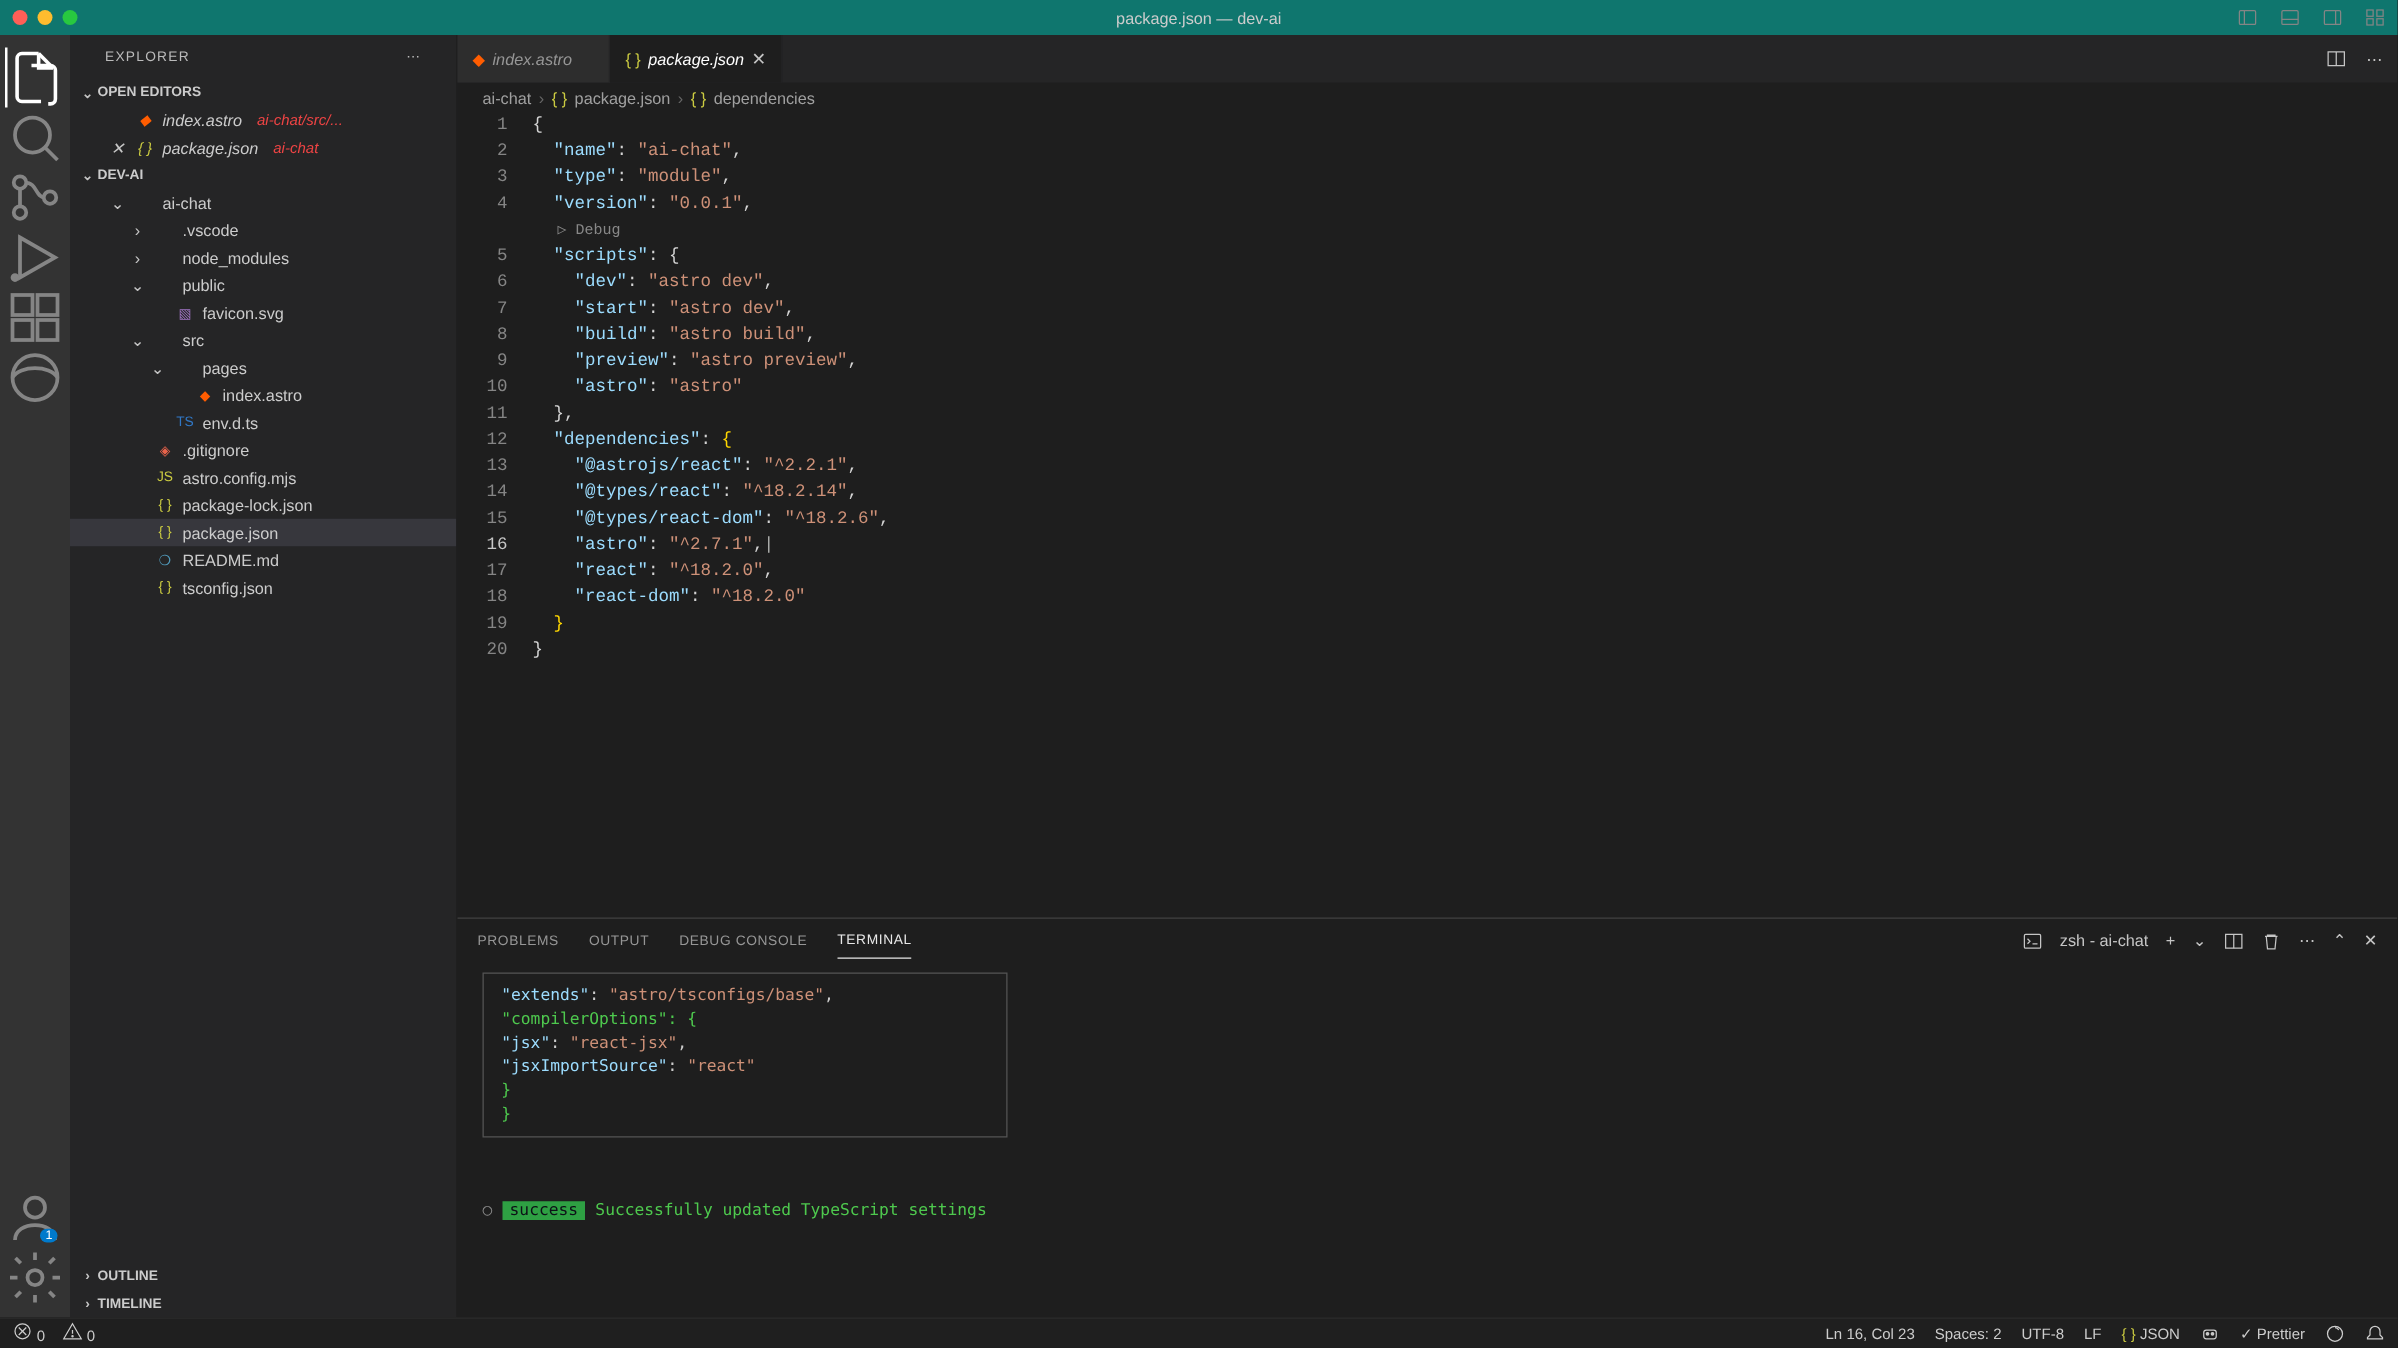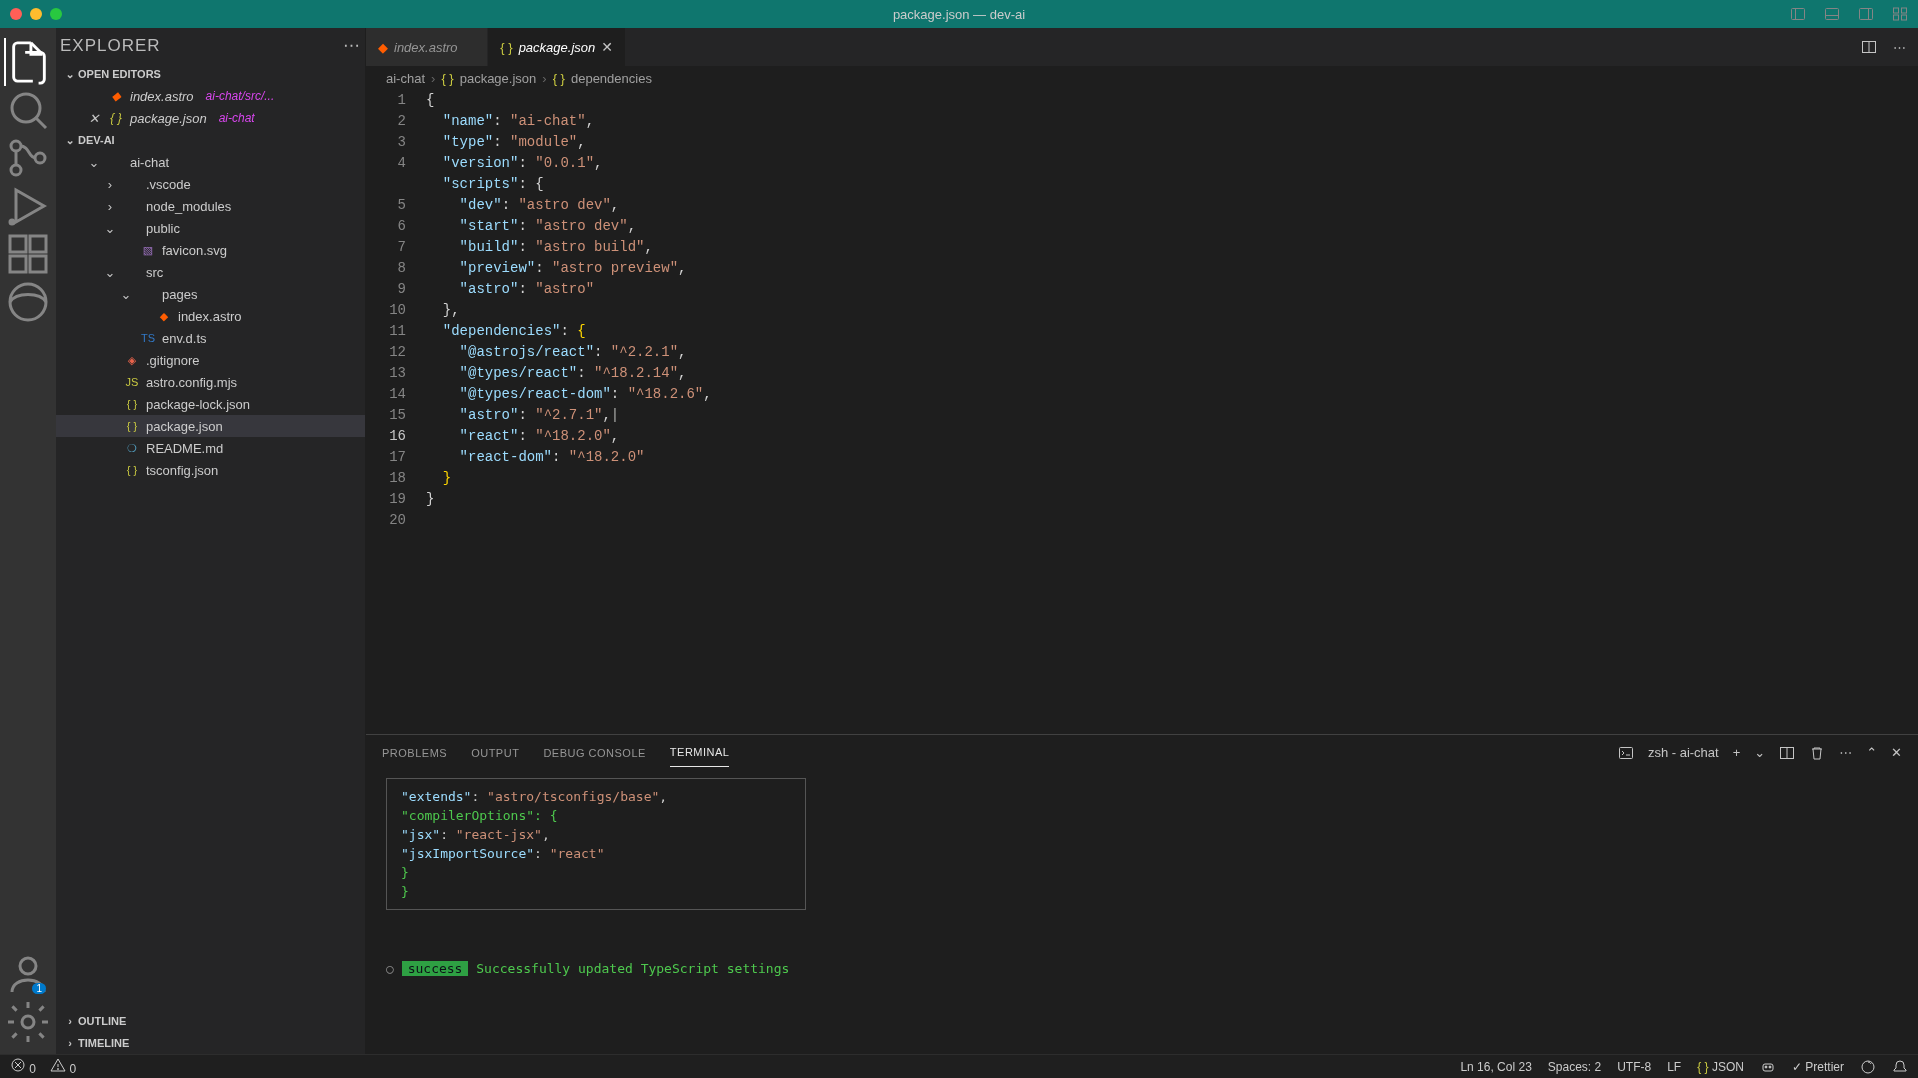--- a/index.html
+++ b/index.html
@@ -61,22 +61,22 @@
   padding: 0 4px;
 }
 .sidebar {
   width: 310px;
   background: #252526;
   display: flex; flex-direction: column;
   border-right: 1px solid #1e1e1e;
 }
 .sidebar-header {
   height: 35px; display: flex; align-items: center;
-  padding: 0 4px; color: #bbbbbb;
-  font-size: 17px; letter-spacing: 1px;
+  padding: 0 28px; color: #bbbbbb;
+  font-size: 11px; letter-spacing: 1px;
   justify-content: space-between;
 }
 .section-header {
   height: 22px; display: flex; align-items: center;
   padding: 0 6px; color: #cccccc;
   font-size: 11px; font-weight: 700;
   cursor: pointer;
 }
 .chevron { display: inline-block; width: 16px; text-align: center; color: #c5c5c5; }
 .tree { flex: 1; overflow: auto; padding-bottom: 4px; }
@@ -85,21 +85,21 @@
   padding-left: 18px; cursor: pointer; color: #cccccc;
   gap: 6px;
 }
 .tree-item.active { background: #37373d; }
 .tree-item.italic { font-style: italic; }
 .tree-item .icon { width: 16px; text-align: center; font-size: 12px; }
 .indent-1 { padding-left: 30px; }
 .indent-2 { padding-left: 46px; }
 .indent-3 { padding-left: 62px; }
 .indent-4 { padding-left: 78px; }
-.meta { color: #d946ef; margin-left: 6px; font-size: 12px; }
+.meta { color: #ef4444; margin-left: 6px; font-size: 12px; }
 .editor-area { flex: 1; display: flex; flex-direction: column; background: #1e1e1e; }
 .tabs {
   height: 38px; background: #252526; display: flex; align-items: stretch;
 }
 .tab {
   display: flex; align-items: center; padding: 0 12px;
   background: #2d2d2d; color: #969696;
   border-right: 1px solid #252526; gap: 6px;
   cursor: pointer;
 }
@@ -447,20 +447,21 @@
           <div>17</div>
           <div>18</div>
           <div>19</div>
           <div>20</div>
         </div>
       <div class="code-lines" id="code-lines">
           <div><span class="tok-punc">{</span></div>
           <div>  <span class="tok-key">"name"</span><span class="tok-punc">: </span><span class="tok-str">"ai-chat"</span><span class="tok-punc">,</span></div>
           <div>  <span class="tok-key">"type"</span><span class="tok-punc">: </span><span class="tok-str">"module"</span><span class="tok-punc">,</span></div>
           <div>  <span class="tok-key">"version"</span><span class="tok-punc">: </span><span class="tok-str">"0.0.1"</span><span class="tok-punc">,</span></div>
+          <div class="debug-hint">▷ Debug</div>
           <div>  <span class="tok-key">"scripts"</span><span class="tok-punc">: </span><span class="tok-punc">{</span></div>
           <div>    <span class="tok-key">"dev"</span><span class="tok-punc">: </span><span class="tok-str">"astro dev"</span><span class="tok-punc">,</span></div>
           <div>    <span class="tok-key">"start"</span><span class="tok-punc">: </span><span class="tok-str">"astro dev"</span><span class="tok-punc">,</span></div>
           <div>    <span class="tok-key">"build"</span><span class="tok-punc">: </span><span class="tok-str">"astro build"</span><span class="tok-punc">,</span></div>
           <div>    <span class="tok-key">"preview"</span><span class="tok-punc">: </span><span class="tok-str">"astro preview"</span><span class="tok-punc">,</span></div>
           <div>    <span class="tok-key">"astro"</span><span class="tok-punc">: </span><span class="tok-str">"astro"</span><span class="tok-punc"></span></div>
           <div><span class="tok-punc">  },</span></div>
           <div>  <span class="tok-key">"dependencies"</span><span class="tok-punc">: </span><span class="tok-brace">{</span></div>
           <div>    <span class="tok-key">"@astrojs/react"</span><span class="tok-punc">: </span><span class="tok-str">"^2.2.1"</span><span class="tok-punc">,</span></div>
           <div>    <span class="tok-key">"@types/react"</span><span class="tok-punc">: </span><span class="tok-str">"^18.2.14"</span><span class="tok-punc">,</span></div>

